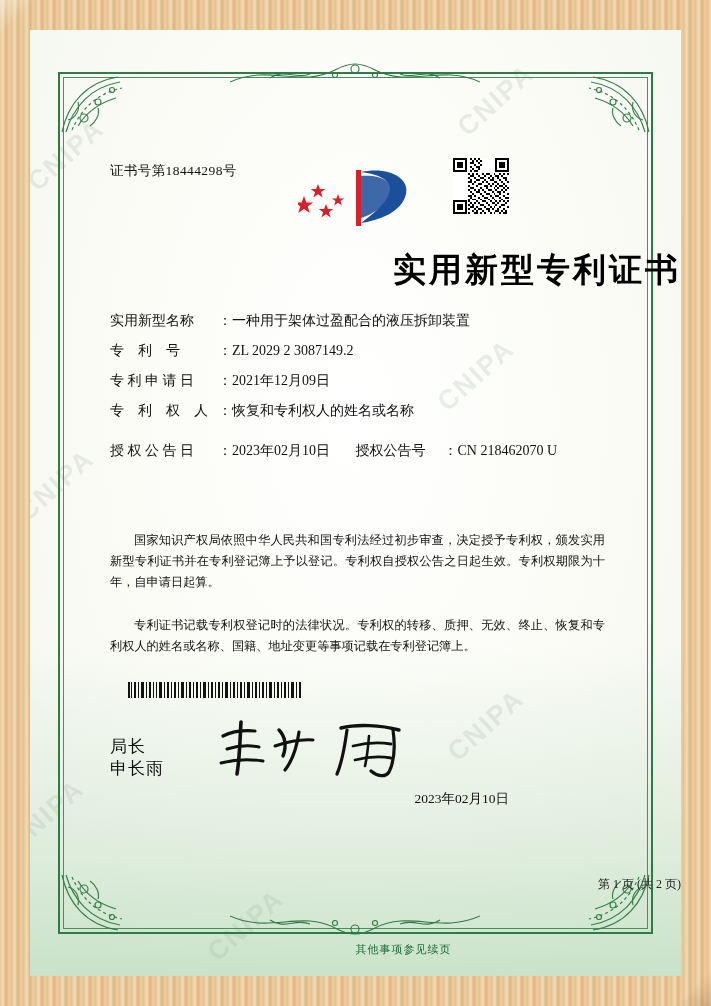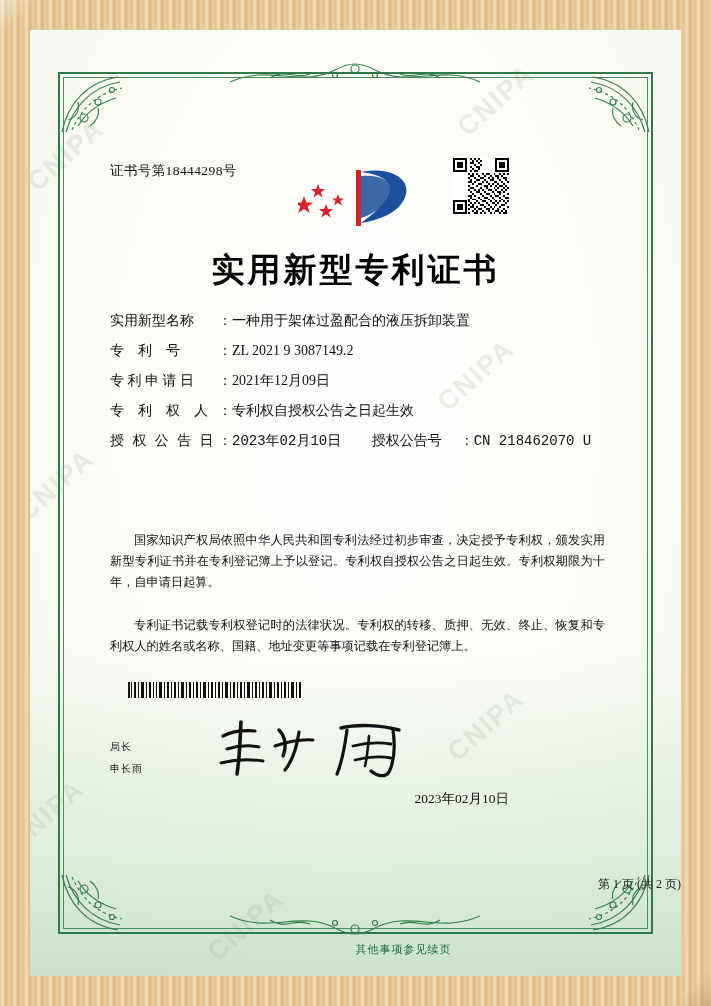--- a/index.html
+++ b/index.html
@@ -131,21 +131,21 @@
   }
   .qr {
     position: absolute;
     right: 58px; top: 128px;
     width: 56px; height: 56px;
   }
   .title {
     position: absolute;
     left: 0; top: 218px;
     width: 651px;
-    text-align: center;
+    text-align: right;
     font-size: 33px;
     font-weight: bold;
     letter-spacing: 3px;
     color: #000;
     font-family: "Liberation Serif", "DejaVu Serif", serif;
   }
 
   .fields {
     position: absolute;
     left: 80px; top: 276px;
@@ -184,21 +184,21 @@
 
   .barcode {
     position: absolute;
     left: 98px; top: 652px;
     width: 180px; height: 16px;
   }
 
   .sign-block {
     position: absolute;
     left: 80px; top: 706px;
-    font-size: 10px;
+    font-size: 17px;
     color: #111;
     line-height: 22px;
     letter-spacing: 1px;
   }
   .signature {
     position: absolute;
     left: 183px; top: 686px;
     width: 210px; height: 64px;
   }
   .issue-date {
@@ -522,33 +522,33 @@
       <div class="title">实用新型专利证书</div>
 
       <div class="fields">
 
         <div class="field-row">
           <span class="field-label">实用新型名称</span><span>：</span><span class="field-value">一种用于架体过盈配合的液压拆卸装置</span>
         </div>
 
 
         <div class="field-row">
-          <span class="field-label">专　利　号</span><span>：</span><span class="field-value">ZL 2021 9 3087149.2</span>
+          <span class="field-label">专　利　号</span><span>：</span><span class="field-value">ZL 2029 2 3087149.2</span>
         </div>
 
         <div class="field-row">
           <span class="field-label">专 利 申 请 日</span><span>：</span><span class="field-value">2021年12月09日</span>
         </div>
 
         <div class="field-row">
-          <span class="field-label">专　利　权　人</span><span>：</span><span class="field-value">专利权自授权公告之日起生效</span>
+          <span class="field-label">专　利　权　人</span><span>：</span><span class="field-value">恢复和专利权人的姓名或名称</span>
         </div>
 
 
-        <div class="field-row row-split" style="font-family:Liberation Mono, monospace;">
+        <div class="field-row row-split" style="margin-top:10px;">
           <span class="left-label">授 权 公 告 日</span><span>：</span><span class="field-value">2023年02月10日</span>
           <span class="mid"><span class="mid-label">授权公告号</span><span>：</span><span class="field-value">CN 218462070 U</span></span>
         </div>
 
       </div>
 
       <div class="para para1">国家知识产权局依照中华人民共和国专利法经过初步审查，决定授予专利权，颁发实用新型专利证书并在专利登记簿上予以登记。专利权自授权公告之日起生效。专利权期限为十年，自申请日起算。</div>
       <div class="para para2">专利证书记载专利权登记时的法律状况。专利权的转移、质押、无效、终止、恢复和专利权人的姓名或名称、国籍、地址变更等事项记载在专利登记簿上。</div>
 
       <svg class="barcode" viewBox="0 0 180 16" shape-rendering="crispEdges">

